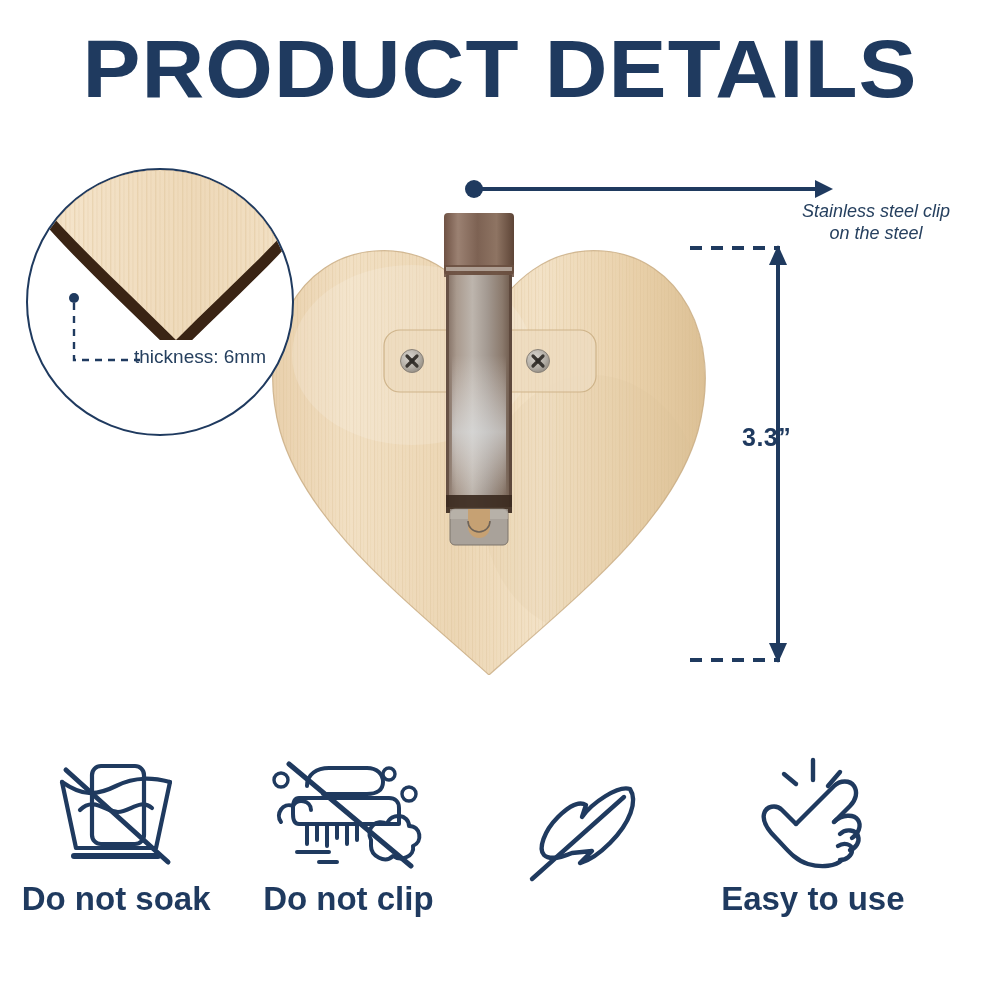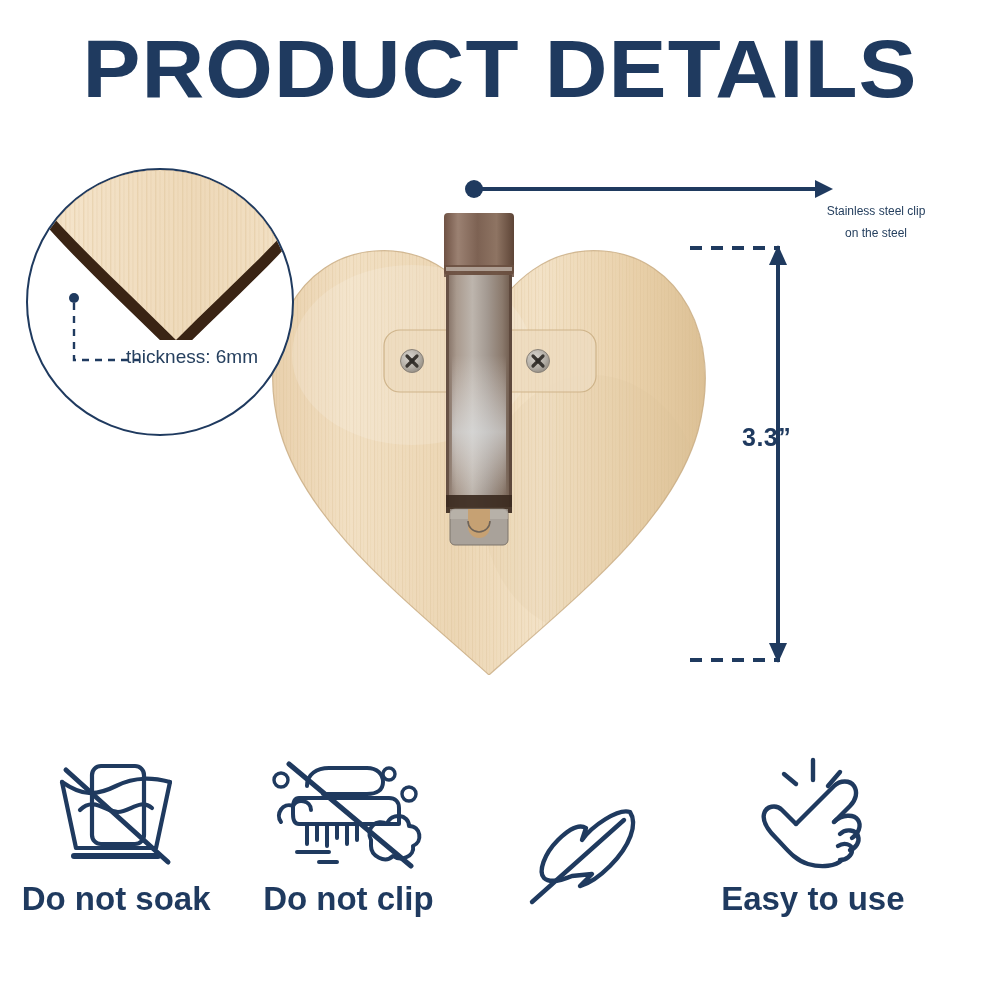--- a/index.html
+++ b/index.html
@@ -68,32 +68,34 @@
     top: -250px;
     width: 420px;
     height: 420px;
   }
 
   .leader-label {
     position: absolute;
     font-size: 19px;
     color: #26405f;
     white-space: nowrap;
+    margin-left: 8px;
   }
 
   
   #clip-note {
     position: absolute;
     left: 762px;
     top: 200px;
     width: 228px;
     text-align: center;
-    font-size: 12px;
+    font-size: 18px;
     line-height: 22px;
     color: #26405f;
+    font-style: italic;
   }
   #clip-note div { display: block; }
 
   #dim-label {
     position: absolute;
     left: 742px;
     top: 423px;
     font-size: 25px;
     font-weight: bold;
     color: #1f3a5f;
@@ -101,21 +103,21 @@
   }
 
   
   #features {
     position: absolute;
     left: 0;
     top: 752px;
     width: 929px;
     display: flex;
     justify-content: space-around;
-    align-items: flex-end;
+    align-items: center;
   }
   .feature {
     width: 240px;
     text-align: center;
   }
   .feature-icon {
     height: 120px;
     display: flex;
     align-items: center;
     justify-content: center;

